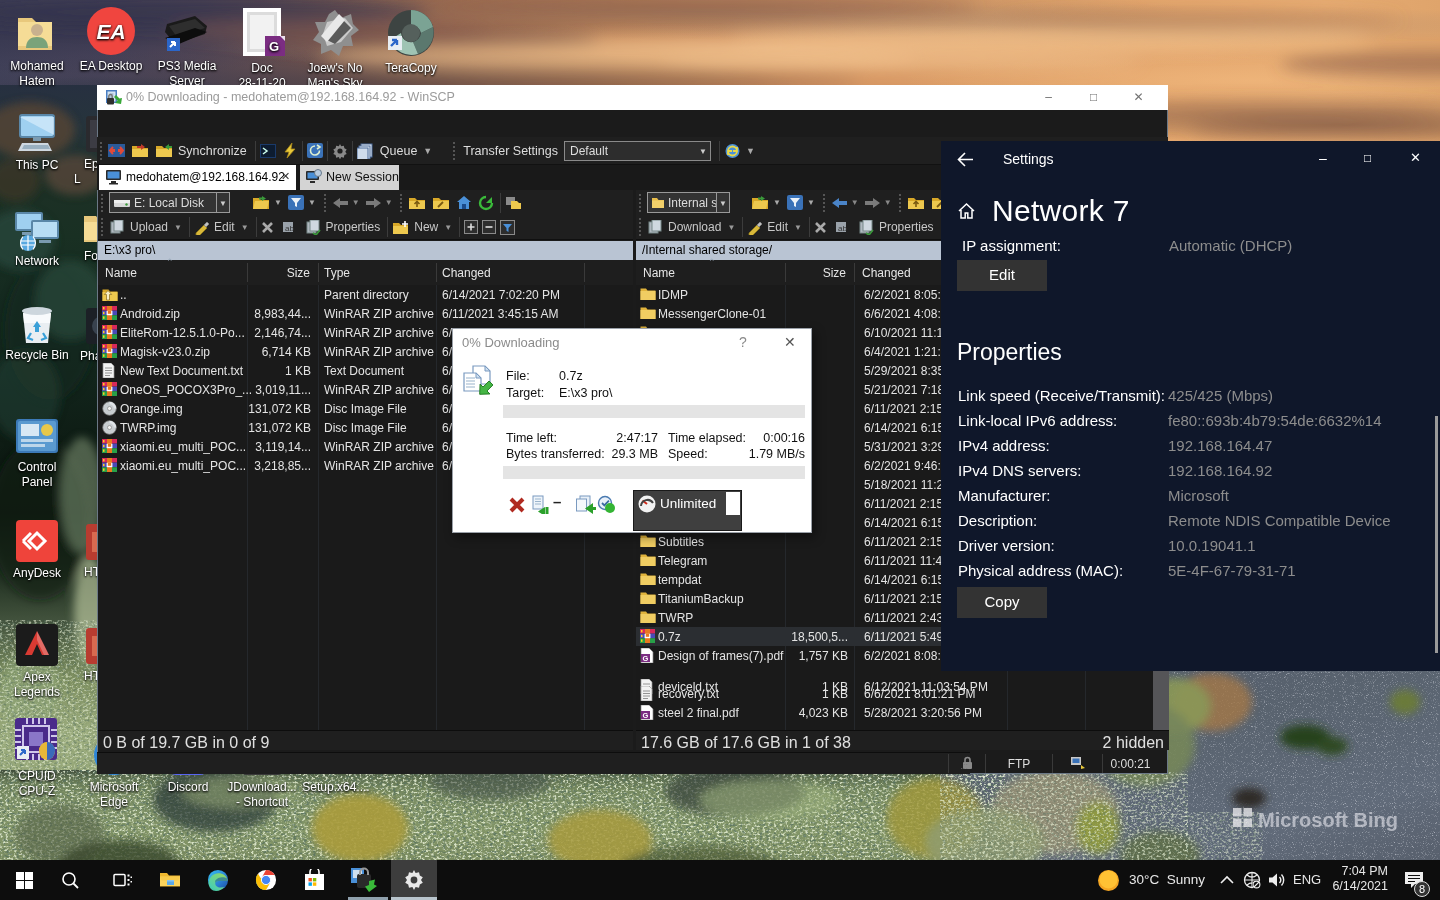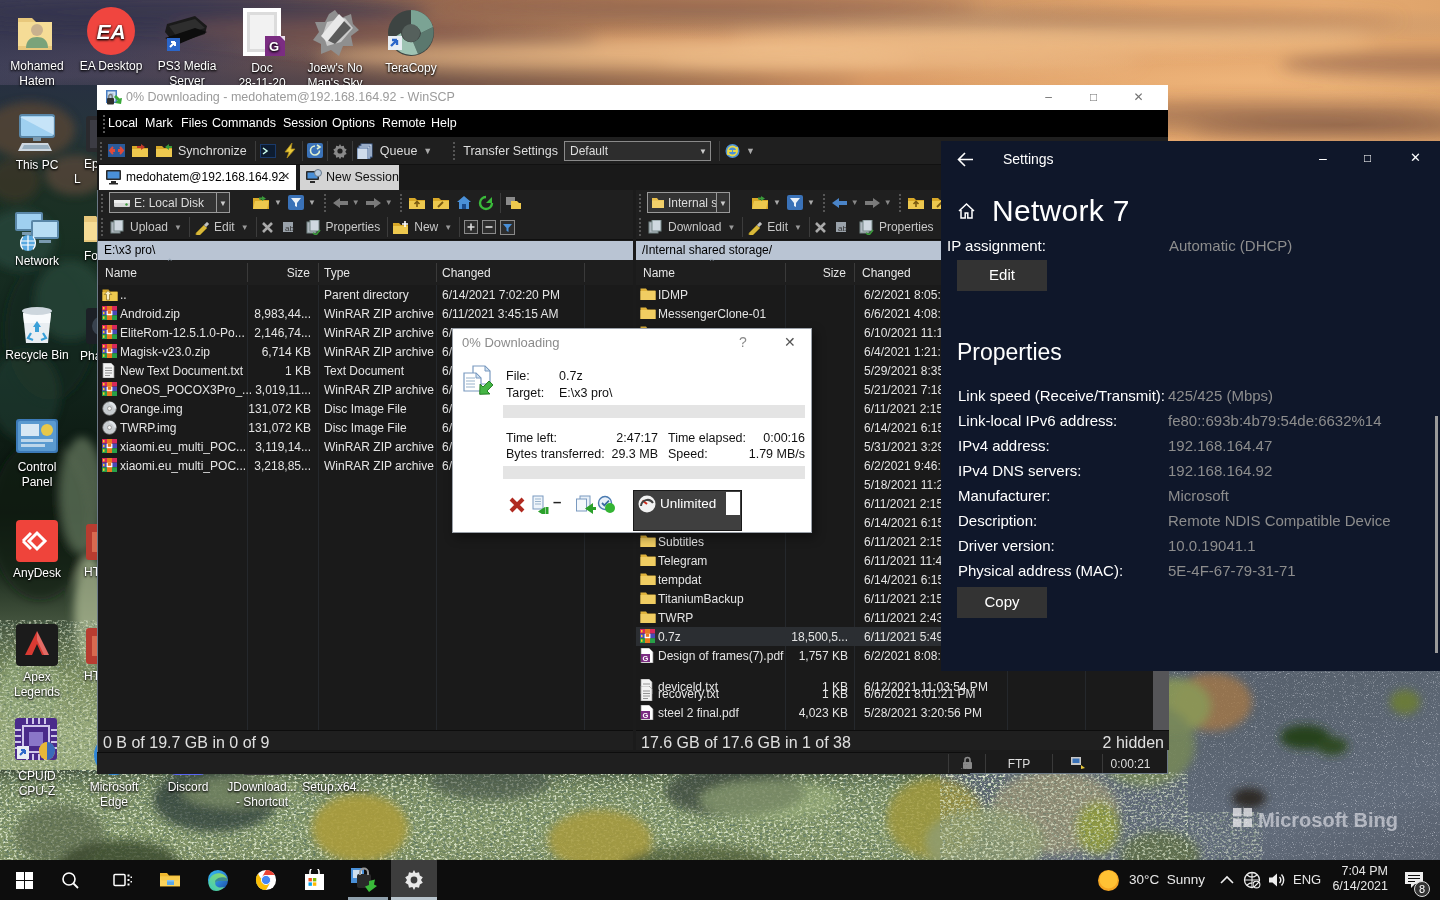--- a/index.html
+++ b/index.html
@@ -429,31 +429,20 @@
         <path d="M4.5 5 h4 M4.5 7 h4 M4.5 9 h4" stroke="#8aa8c8" stroke-width="1"></path>
         <path d="M17 9 l-1 6 -6-1 2.5-2.5 -3.5-3.5 2-2 3.5 3.5 z" fill="#38a838"></path>
         <rect x="2" y="9" width="7" height="6.5" rx="1" fill="#2e2e2e"></rect>
         <path d="M3.8 9 v-1.8 a1.7 1.7 0 0 1 3.4 0 V9" stroke="#777" stroke-width="1.4" fill="none"></path>
       </svg>
       <div class="txt">0% Downloading - medohatem@192.168.164.92 - WinSCP</div>
       <div class="capbtn" style="left:929px;">–</div>
       <div class="capbtn" style="left:974px;">□</div>
       <div class="capbtn" style="left:1019px;">✕</div>
     </div>
-    <div id="wmenu">
-      <div class="grip" style="position:absolute; left:3px; top:5px;"></div>
-      <span style="left:11px;">Local</span>
-        <span style="left:48px;">Mark</span>
-        <span style="left:84px;">Files</span>
-      <span style="left:115px;">Commands</span>
-        <span style="left:186px;">Session</span>
-        <span style="left:235px;">Options</span>
-      <span style="left:285px;">Remote</span>
-        <span style="left:334px;">Help</span>
-    </div>
     <div id="wtool" style="display:flex; align-items:center;">
       <div class="grip"></div>
       <svg width="17" height="15" viewBox="0 0 17 15">
           <rect x="0" y="1" width="17" height="13" fill="#2a5a9a"></rect>
           <path d="M2 7.5 h5 M15 7.5 h-5" stroke="#e04a3a" stroke-width="3"></path>
           <path d="M5 4 l-3 3.5 3 3.5 M12 4 l3 3.5 -3 3.5" fill="none" stroke="#e04a3a" stroke-width="2"></path>
         </svg>
       <span style="width:6px;"></span>
       <svg width="18" height="15" viewBox="0 0 18 15">
           <path d="M1 3 h6 l2 2 h8 v9 h-16 z" fill="#d8a828"></path>
@@ -1197,21 +1186,21 @@
         <path d="M8 1 L1.5 7.5 L8 14 M2 7.5 H16" stroke="#fff" stroke-width="1.6" fill="none"></path>
       </svg>
     <span style="position:absolute; left:62px; top:10px; font-size:14px;">Settings</span>
     <span style="position:absolute; left:378px; top:9px; color:#fff; font-size:14px;">–</span>
     <span style="position:absolute; left:423px; top:10px; color:#fff; font-size:12px;">□</span>
     <span style="position:absolute; left:469px; top:9px; color:#fff; font-size:13px;">✕</span>
     <svg style="position:absolute; left:16px; top:61px;" width="19" height="18" viewBox="0 0 19 18">
         <path d="M2 9 L9.5 2 L17 9 M4 8 v8 h4.2 v-5 h2.6 v5 H15 v-8" stroke="#fff" stroke-width="1.5" fill="none"></path>
       </svg>
     <span style="position:absolute; left:51px; top:53px; font-size:30px; font-weight:300; letter-spacing:0.3px;">Network 7</span>
-    <div class="lab" style="left:6px; top:96px;">IP assignment:</div>
+    <div class="lab" style="left:21px; top:96px;">IP assignment:</div>
     <div class="val" style="left:228px; top:96px;">Automatic (DHCP)</div>
     <div class="sbtn" style="left:16px; top:119px;">Edit</div>
     <span style="position:absolute; left:16px; top:198px; font-size:23px; font-weight:300;">Properties</span>
     <div class="lab" style="left:17px; top:246px;">Link speed (Receive/Transmit):</div>
       <div class="val" style="left:227px; top:246px;">425/425 (Mbps)</div>
     <div class="lab" style="left:17px; top:271px;">Link-local IPv6 address:</div>
       <div class="val" style="left:227px; top:271px;">fe80::693b:4b79:54de:6632%14</div>
     <div class="lab" style="left:17px; top:296px;">IPv4 address:</div>
       <div class="val" style="left:227px; top:296px;">192.168.164.47</div>
     <div class="lab" style="left:17px; top:321px;">IPv4 DNS servers:</div>

